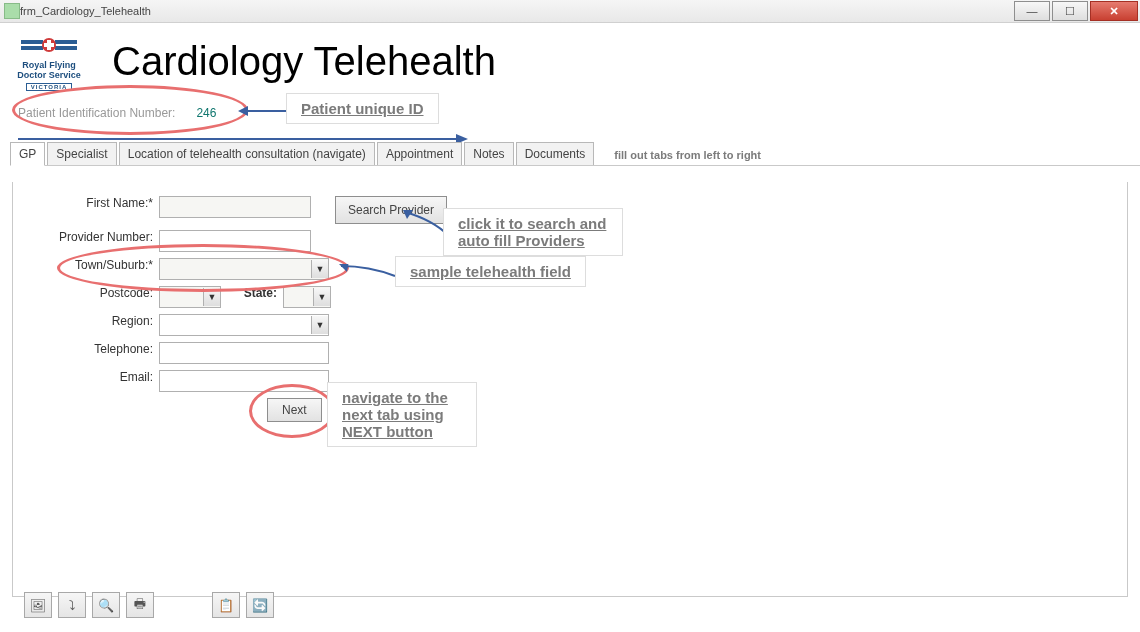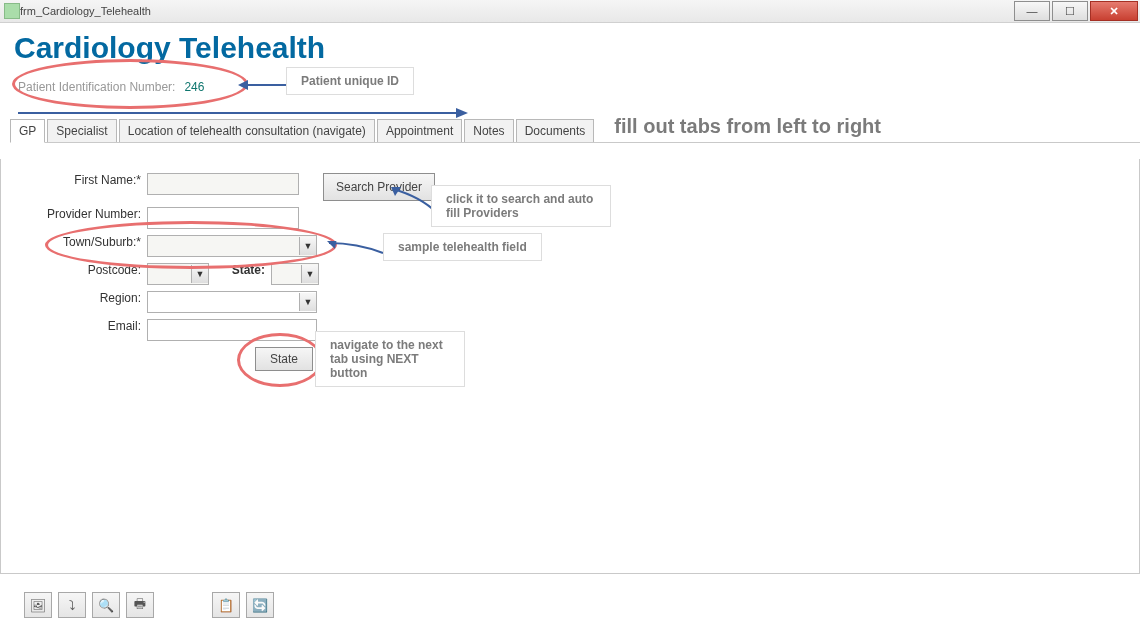--- a/index.html
+++ b/index.html
@@ -8,33 +8,33 @@
   .titlebar{height:22px;background:linear-gradient(#f5f5f5,#e8e8e8);border-bottom:1px solid #d0d0d0;display:flex;align-items:center;justify-content:space-between;padding:0 0 0 4px;font-size:11px;color:#444;}
   .titlebar .left{display:flex;align-items:center;gap:0;}
   .appicon{width:14px;height:14px;background:#aaddaa;border:1px solid #88bb88;}
   .winbtns{display:flex;align-items:center;height:22px;}
   .winbtn{width:34px;height:18px;margin-right:2px;border:1px solid #8e8e8e;background:linear-gradient(#f7f7f7,#dedede);display:flex;align-items:center;justify-content:center;font-size:11px;line-height:1;cursor:default;}
   .winbtn.close{background:linear-gradient(#e67b6f,#c84031);border-color:#a53024;color:#fff;width:46px;font-weight:bold;}
   
   .header{display:flex;align-items:center;gap:28px;padding:8px 14px 2px;}
   .logo{width:70px;display:flex;flex-direction:column;align-items:center;color:#1e4f7f;font-weight:600;font-size:9px;line-height:1.1;text-align:center;}
   .logo svg{display:block;}
-  .pageTitle{color:#0369a1;font-size:30px;font-weight:700;}
+  .pageTitle{color:#000000;font-size:40px;font-weight:400;}
   
   .pidrow{position:relative;margin:10px 0 6px 18px;}
-  .pidbox{display:inline-flex;align-items:center;gap:4px;color:#999;}
+  .pidbox{display:inline-flex;align-items:center;gap:16px;color:#999;}
   .pidval{display:inline-block;width:48px;color:#0f766e;border:1px solid transparent;padding:2px 4px;}
-  .calloutBox{position:absolute;border:1px solid #ddd;color:#7b7b7b;font-size:12px;font-weight:600;padding:6px 14px;background:#fff;}
+  .calloutBox{position:absolute;border:1px solid #ddd;color:#7b7b7b;font-size:15px;font-weight:600;padding:6px 14px;background:#fff;text-decoration:underline;}
   .arrow{position:absolute;pointer-events:none;}
   
   .tabbar{display:flex;align-items:flex-end;margin:18px 0 16px 10px;border-bottom:1px solid #c9c9c9;position:relative;}
   .tab{border:1px solid #b8b8b8;border-bottom:none;background:#f2f2f2;padding:4px 8px;font-size:12px;color:#444;margin-right:2px;white-space:nowrap;cursor:default;}
   .tab.active{background:#fff;position:relative;top:1px;border-bottom:1px solid #fff;}
   
-  .formArea{border:1px solid #c9c9c9;border-top:none;margin:0 0;padding:14px 0 40px;height:360px;position:relative;}
+  .formArea{border:1px solid #c9c9c9;border-top:none;margin:0 12px;padding:14px 0 40px;height:360px;position:relative;}
   .frow{display:flex;align-items:flex-start;margin-bottom:6px;}
   .flabel{width:140px;text-align:right;padding-right:6px;color:#333;}
   .ftext{width:150px;height:20px;border:1px solid #b0b0b0;background:#f6f6f3;}
   .ftext.wide{width:168px;background:#f6f6f3;}
   .ftext.white{background:#fff;}
   .tarea{width:230px;height:60px;border:1px solid #b0b0b0;background:#fff;}
   .combo{height:20px;border:1px solid #b0b0b0;background:#f6f6f3;display:inline-flex;align-items:center;justify-content:flex-end;}
   .combo .drop{width:16px;height:18px;background:linear-gradient(#f7f7f7,#dedede);border-left:1px solid #b0b0b0;display:flex;align-items:center;justify-content:center;font-size:9px;}
   .combo.white{background:#fff;}
   .btn{border:1px solid #8e8e8e;background:linear-gradient(#f6f6f6,#e2e2e2);padding:6px 12px;color:#444;cursor:default;font-size:12px;}
@@ -55,20 +55,36 @@
     <span>frm_Cardiology_Telehealth</span>
   </div>
   <div class="winbtns">
     <div class="winbtn">—</div>
     <div class="winbtn">☐</div>
     <div class="winbtn close">✕</div>
   </div>
 </div>
 
 <div class="header">
+  <div class="logo">
+    <svg width="56" height="30" viewBox="0 0 56 30">
+      <g fill="#2a5d94">
+        <rect x="0" y="9" width="22" height="4"></rect>
+        <rect x="34" y="9" width="22" height="4"></rect>
+        <rect x="0" y="15" width="22" height="4"></rect>
+        <rect x="34" y="15" width="22" height="4"></rect>
+        <circle cx="28" cy="14" r="7" fill="#cf3a3a"></circle>
+        <rect x="26" y="9" width="4" height="10" fill="#fff"></rect>
+        <rect x="23" y="12" width="10" height="4" fill="#fff"></rect>
+      </g>
+    </svg>
+    <span>Royal Flying</span>
+    <span>Doctor Service</span>
+    <span style="font-size:6px;letter-spacing:1px;margin-top:2px;border:1px solid #2a5d94;padding:0 4px;">VICTORIA</span>
+  </div>
   <div class="pageTitle">Cardiology Telehealth</div>
 </div>
 
 <div class="pidrow">
   <span class="pidbox">
     <span>Patient Identification Number:</span>
     <span class="pidval">246</span>
   </span>
   <div class="ring" style="left:-6px;top:-18px;width:230px;height:44px;"></div>
   
@@ -84,21 +100,21 @@
     </svg>
 </div>
 
 <div class="tabbar">
   <div class="tab active">GP</div>
   <div class="tab">Specialist</div>
   <div class="tab">Location of telehealth consultation (navigate)</div>
   <div class="tab">Appointment</div>
   <div class="tab">Notes</div>
   <div class="tab">Documents</div>
-  <div style="color:#7b7b7b;font-size:20px;font-weight:600;margin-left:18px;padding-bottom:4px;">fill out tabs from left to right</div>
+  <div style="color:#7b7b7b;font-size:11px;font-weight:600;margin-left:18px;padding-bottom:4px;">fill out tabs from left to right</div>
 </div>
 
 <div class="formArea">
 
   <div class="frow">
     <div class="flabel">First Name:*</div>
     <div class="ftext"></div>
     <div style="width:24px;"></div>
     <div class="btn">Search Provider</div>
   </div>
@@ -138,26 +154,30 @@
       </div>
   </div>
 
   <div class="frow">
     <div class="flabel">Region:</div>
     <div class="combo white" style="width:168px;">
         <span class="drop">▼</span>
       </div>
   </div>
   <div class="frow">
+    <div class="flabel">Telephone:</div>
+    <div class="ftext white wide"></div>
+  </div>
+  <div class="frow">
     <div class="flabel">Email:</div>
     <div class="ftext white wide"></div>
   </div>
 
   <div style="position:relative;margin-left:254px;margin-top:6px;">
-    <div class="btn small" style="display:inline-block;">State</div>
+    <div class="btn small" style="display:inline-block;">Next</div>
     <div class="ring" style="left:-18px;top:-14px;width:80px;height:48px;"></div>
     <div class="calloutBox" style="left:60px;top:-16px;width:120px;">navigate to the next tab using NEXT button</div>
   </div>
 </div>
 
 <div class="bottombar">
   <div class="tbtn">🖼</div>
   <div class="tbtn">⤵</div>
   <div class="tbtn">🔍</div>
   <div class="tbtn">🖶</div>

